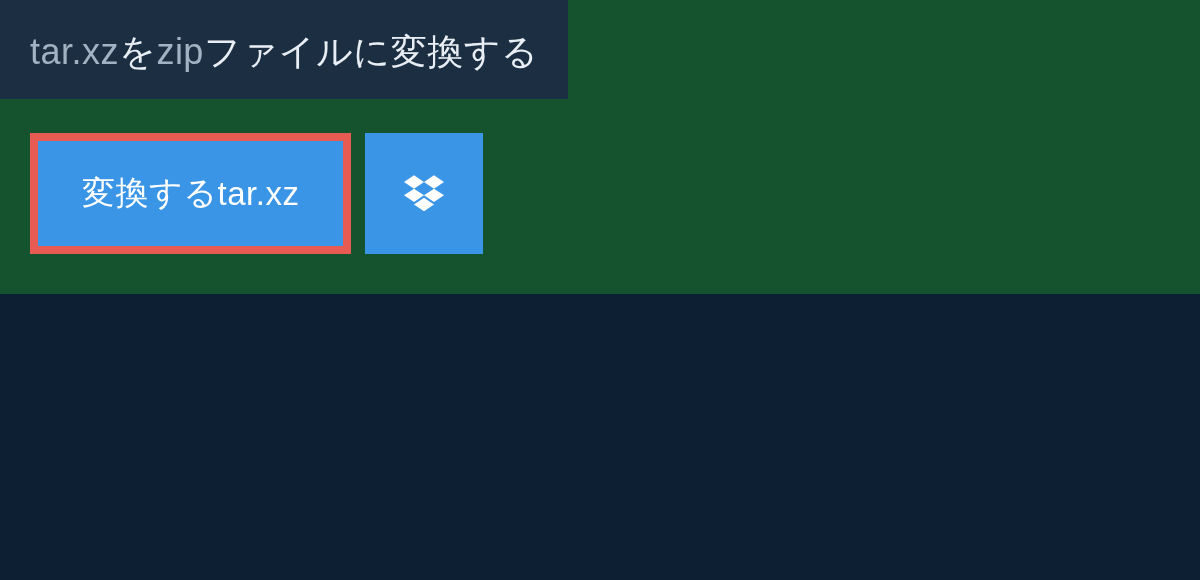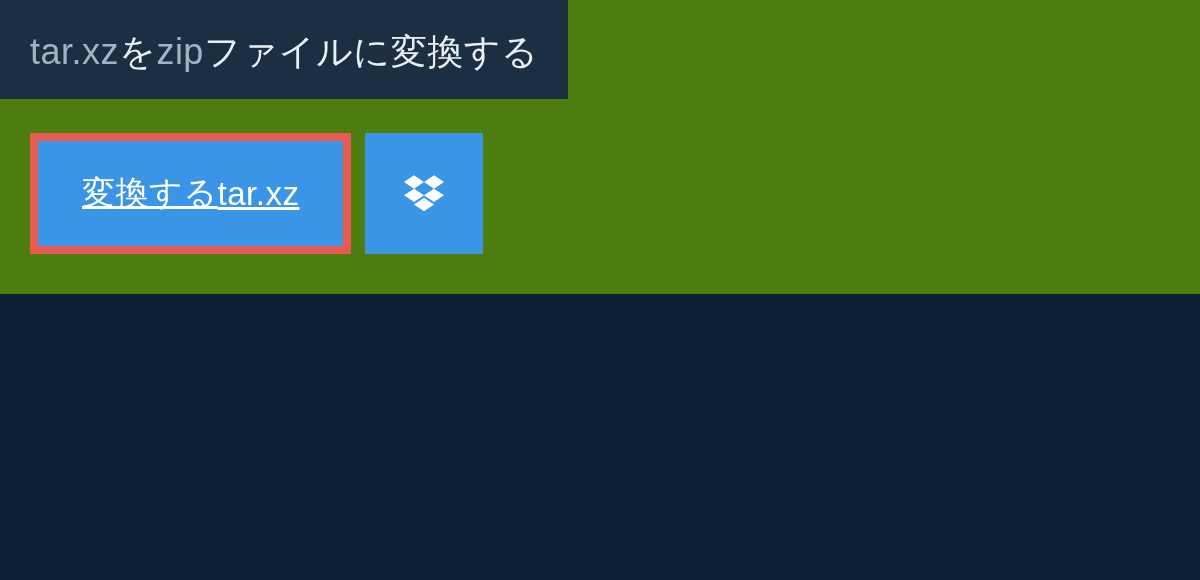--- a/index.html
+++ b/index.html
@@ -4,21 +4,21 @@
   <style>
     * { margin: 0; padding: 0; box-sizing: border-box; }
     body {
       width: 1200px;
       height: 580px;
       background: #0d2033;
       font-family: -apple-system, BlinkMacSystemFont, "Segoe UI", "Hiragino Sans", "Meiryo", sans-serif;
       overflow: hidden;
     }
     .panel {
-      background: #4d7c0f;
+      background: #14532d;
       margin-left: 0;
       margin-top: 0;
       padding-bottom: 40px;
     }
     .title-wrap {
       display: inline-block;
       background: #1c2f42;
       padding: 28px 30px 22px 30px;
     }
     .title {
@@ -38,21 +38,20 @@
       border: 8px solid #e85b52;
       color: #ffffff;
       font-size: 33px;
       font-weight: 400;
       padding: 30px 44px;
       cursor: pointer;
       display: flex;
       align-items: center;
       justify-content: center;
       letter-spacing: 0.5px;
-      text-decoration: underline;
     }
     .dropbox-button {
       background: #3b95e6;
       width: 118px;
       display: flex;
       align-items: center;
       justify-content: center;
       cursor: pointer;
     }
     .dropbox-button svg {

